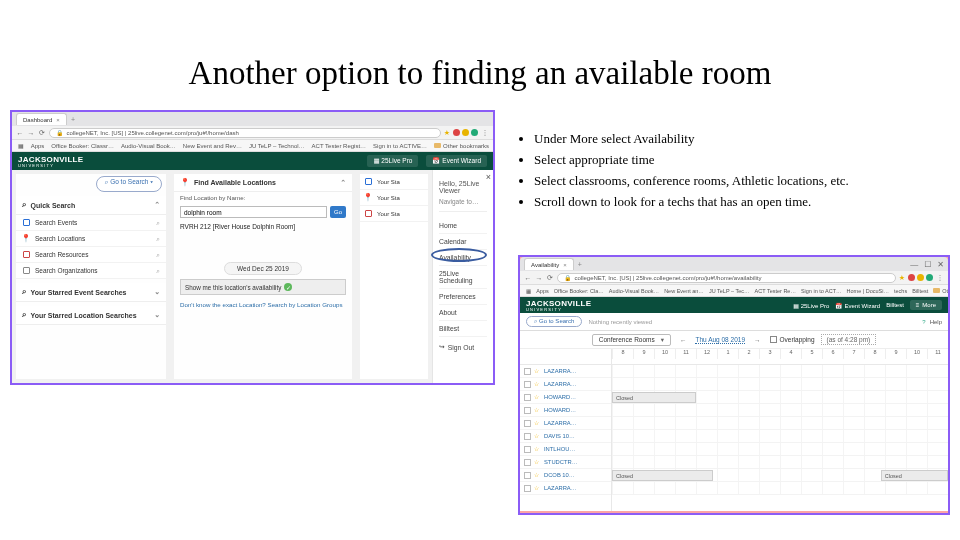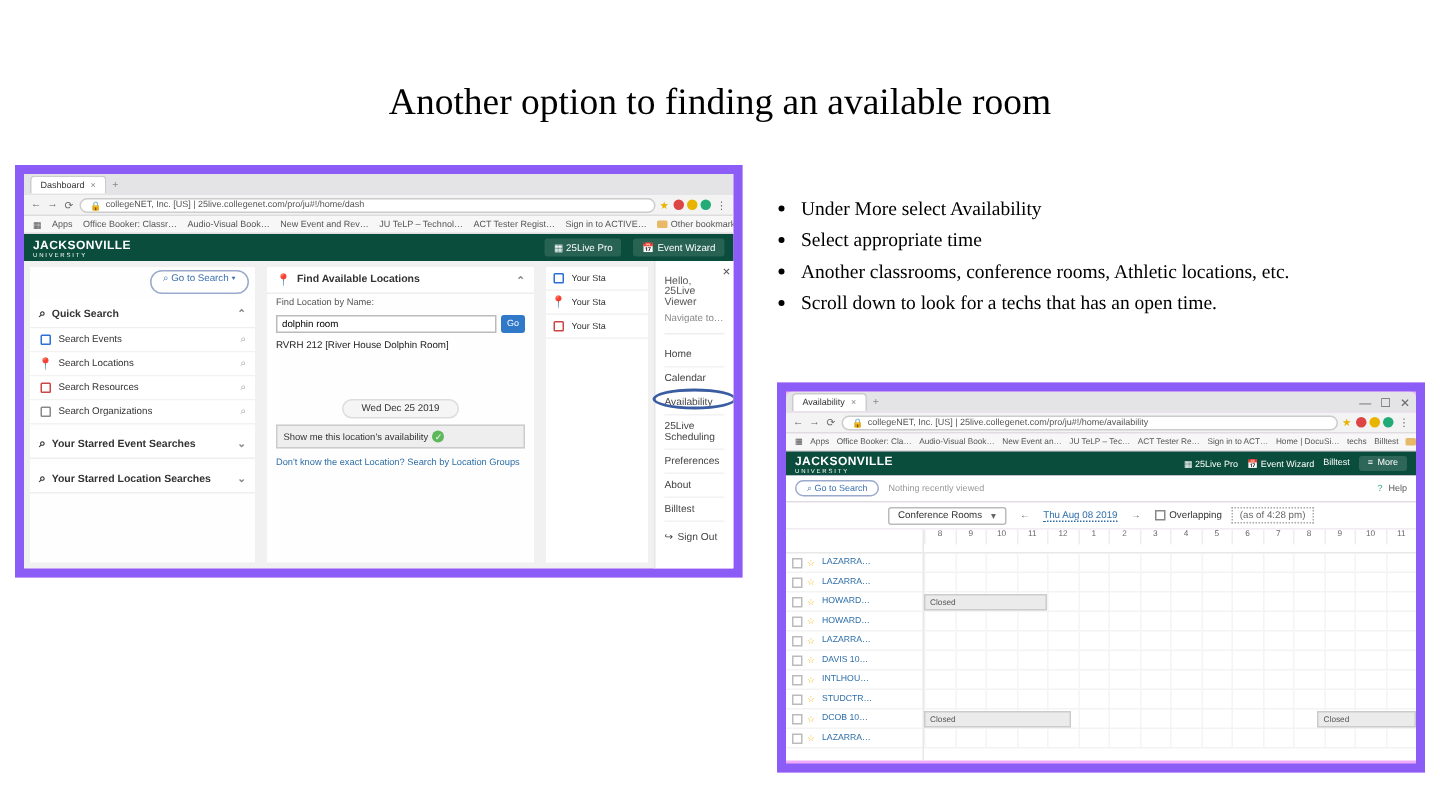--- a/index.html
+++ b/index.html
@@ -7,36 +7,36 @@
     width: 960px; height: 540px;
     background: #fff;
     font-family: "Times New Roman", Times, serif;
     position: relative;
     overflow: hidden;
   }
   .title {
     position: absolute;
     top: 55px; left: 0; right: 0;
     text-align: center;
-    font-size: 25px;
+    font-size: 33px;
     color: #000;
   }
   .bullets {
     position: absolute;
     top: 130px; left: 520px;
     font-size: 13px;
     line-height: 1.45;
   }
   .bullets li { margin-bottom: 2px; list-style: disc; margin-left: 14px; }
 
   
   .shot {
     position: absolute;
-    border: 6px solid #8b5cf6;
-    background: #f0abfc;
+    border: 2px solid #8b5cf6;
+    background: #fca5a5;
     font-family: Arial, Helvetica, sans-serif;
     font-size: 7px;
     color: #333;
     overflow: hidden;
   }
   .shot1 { top: 110px; left: 10px; width: 485px; height: 275px; }
   .shot2 { top: 255px; left: 518px; width: 432px; height: 260px; }
 
   
   .chrome-tabs { height: 14px; background: #e4e4e6; display:flex; align-items:center; padding:0 4px; gap:4px; }
@@ -147,21 +147,21 @@
   .block { position:absolute; height:11px; top:1px; background:#ebebeb; border:1px solid #ccc; font-size:5.5px; color:#555; display:flex; align-items:center; padding:0 3px; }
 </style>
 </head>
 <body>
 
 <div class="title">Another option to finding an available room</div>
 
 <ul class="bullets">
   <li>Under More select Availability</li>
   <li>Select appropriate time</li>
-  <li>Another classrooms, conference rooms, Athletic locations, etc.</li>
+  <li>Select classrooms, conference rooms, Athletic locations, etc.</li>
   <li>Scroll down to look for a techs that has an open time.</li>
 </ul>
 
 <div class="shot shot1">
   <div class="chrome-tabs">
     <div class="tab">
       <span>Dashboard</span>
       <span class="x">×</span>
     </div>
     <span style="color:#888;">+</span>

